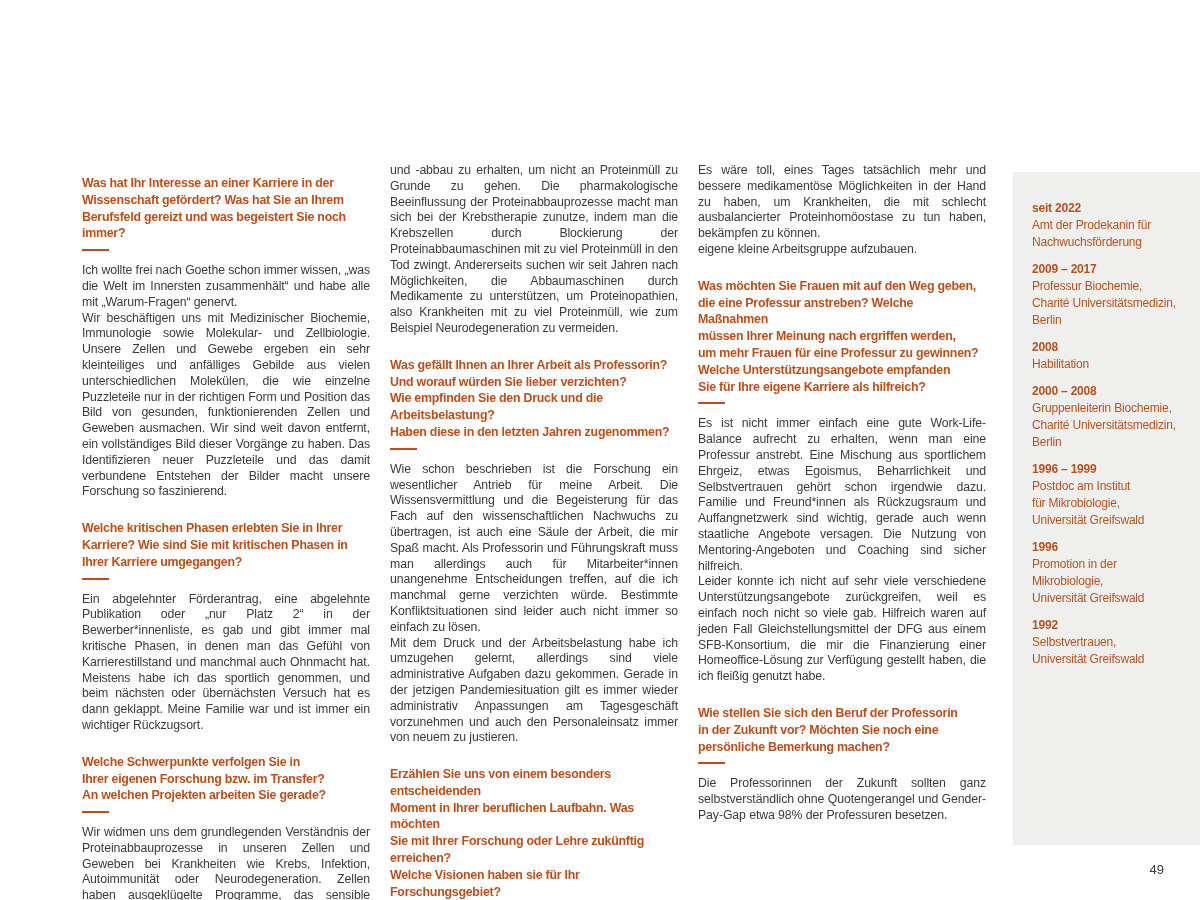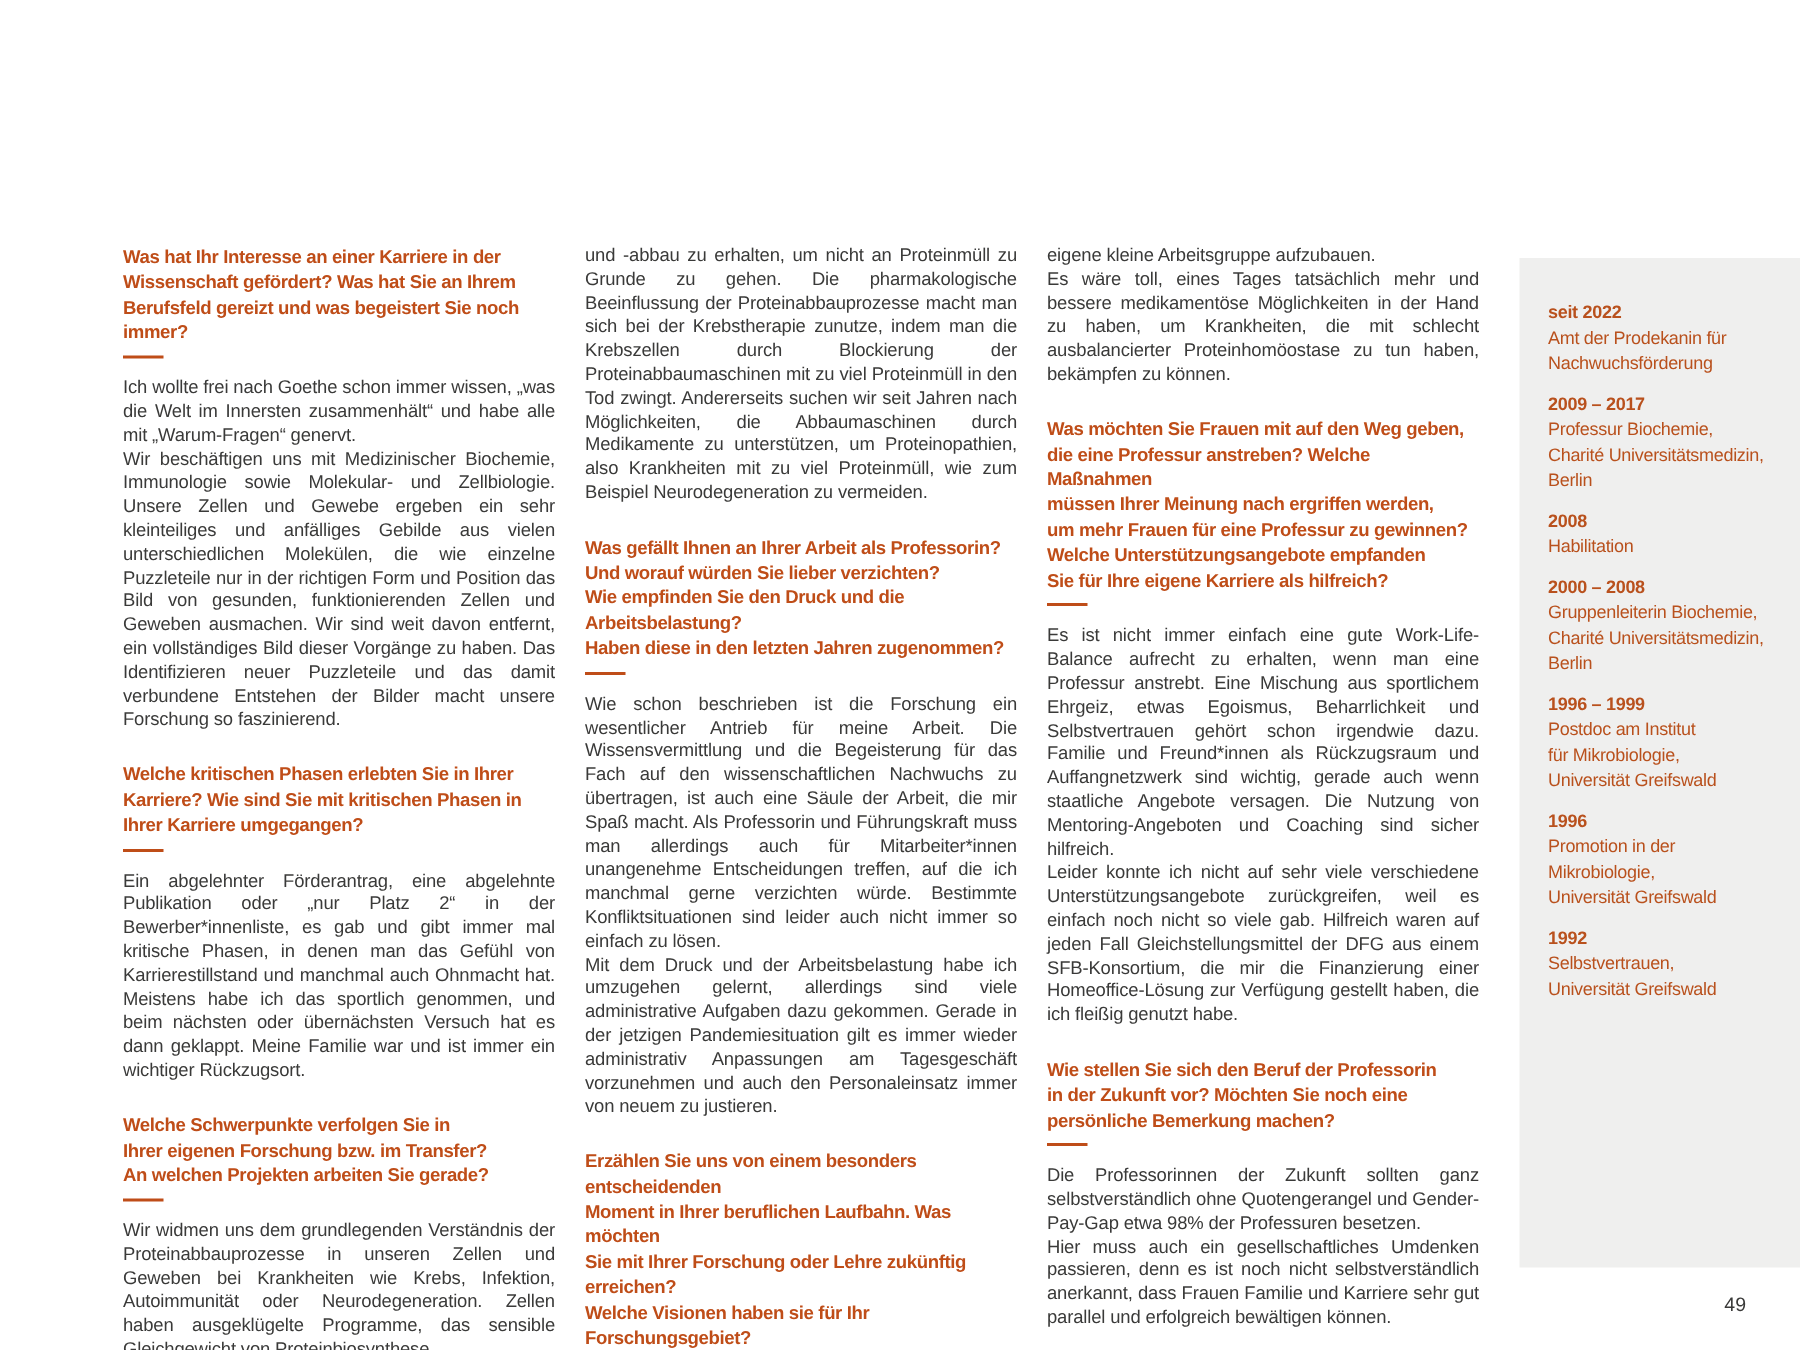--- a/index.html
+++ b/index.html
@@ -22,21 +22,21 @@
   
   .columns { position: absolute; inset: 0; }
   .col {
     position: absolute; top: 163px; width: 288px;
     color: var(--body-text);
     font-size: 12.3px; line-height: 15.8px; letter-spacing: -0.1px;
     text-align: justify;
     hyphens: auto; -webkit-hyphens: auto; overflow-wrap: break-word;
   }
   .q-block { margin-top: 20px; }
-  .col .q-block:first-child { margin-top: 0; }
+  .col .q-block:first-child { margin-top: 12px; }
   .q-text {
     color: var(--accent); font-weight: bold;
     font-size: 12.4px; line-height: 16.8px; letter-spacing: -0.25px;
     white-space: pre-line; text-align: left; hyphens: none; -webkit-hyphens: none;
   }
   .q-rule { width: 27px; height: 2px; background: var(--accent); margin: 7px 0 12px 0; }
   .a-block p { margin: 0; padding: 0; }
 
   
   .sidebar {
@@ -111,22 +111,22 @@
         <div class="q-block">
           <div class="q-text">Erzählen Sie uns von einem besonders entscheidenden
 Moment in Ihrer beruflichen Laufbahn. Was möchten
 Sie mit Ihrer Forschung oder Lehre zukünftig erreichen?
 Welche Visionen haben sie für Ihr Forschungsgebiet?</div>
           <div class="q-rule"></div>
         </div>
       </div>
       <div class="col" style="left: 698px;">
         <div class="a-block">
+          <p>Es wäre toll, eines Tages tatsächlich mehr und bessere medikamentöse Möglichkeiten in der Hand zu haben, um Krankheiten, die mit schlecht ausbalancierter Proteinhomöostase zu tun haben, bekämpfen zu können.</p>
           <p>eigene kleine Arbeitsgruppe aufzubauen.</p>
-          <p>Es wäre toll, eines Tages tatsächlich mehr und bessere medikamentöse Möglichkeiten in der Hand zu haben, um Krankheiten, die mit schlecht ausbalancierter Proteinhomöostase zu tun haben, bekämpfen zu können.</p>
         </div>
         <div class="q-block">
           <div class="q-text">Was möchten Sie Frauen mit auf den Weg geben,
 die eine Professur anstreben? Welche Maßnahmen
 müssen Ihrer Meinung nach ergriffen werden,
 um mehr Frauen für eine Professur zu gewinnen?
 Welche Unterstützungsangebote empfanden
 Sie für Ihre eigene Karriere als hilfreich?</div>
           <div class="q-rule"></div>
         </div>
@@ -135,21 +135,20 @@
           <p>Leider konnte ich nicht auf sehr viele verschiedene Unterstützungsangebote zurückgreifen, weil es einfach noch nicht so viele gab. Hilfreich waren auf jeden Fall Gleichstellungsmittel der DFG aus einem SFB-Konsortium, die mir die Finanzierung einer Homeoffice-Lösung zur Verfügung gestellt haben, die ich fleißig genutzt habe.</p>
         </div>
         <div class="q-block">
           <div class="q-text">Wie stellen Sie sich den Beruf der Professorin
 in der Zukunft vor? Möchten Sie noch eine
 persönliche Bemerkung machen?</div>
           <div class="q-rule"></div>
         </div>
         <div class="a-block">
           <p>Die Professorinnen der Zukunft sollten ganz selbstverständlich ohne Quotengerangel und Gender-Pay-Gap etwa 98% der Professuren besetzen.</p>
-          <p>Hier muss auch ein gesellschaftliches Umdenken passieren, denn es ist noch nicht selbstverständlich anerkannt, dass Frauen Familie und Karriere sehr gut parallel und erfolgreich bewältigen können.</p>
         </div>
       </div>
     </div>
   <aside class="sidebar">
     <div>
         <div class="entry">
           <div class="entry-period">seit 2022</div>
           <div class="entry-details">Amt der Prodekanin für
 Nachwuchsförderung</div>
         </div>

